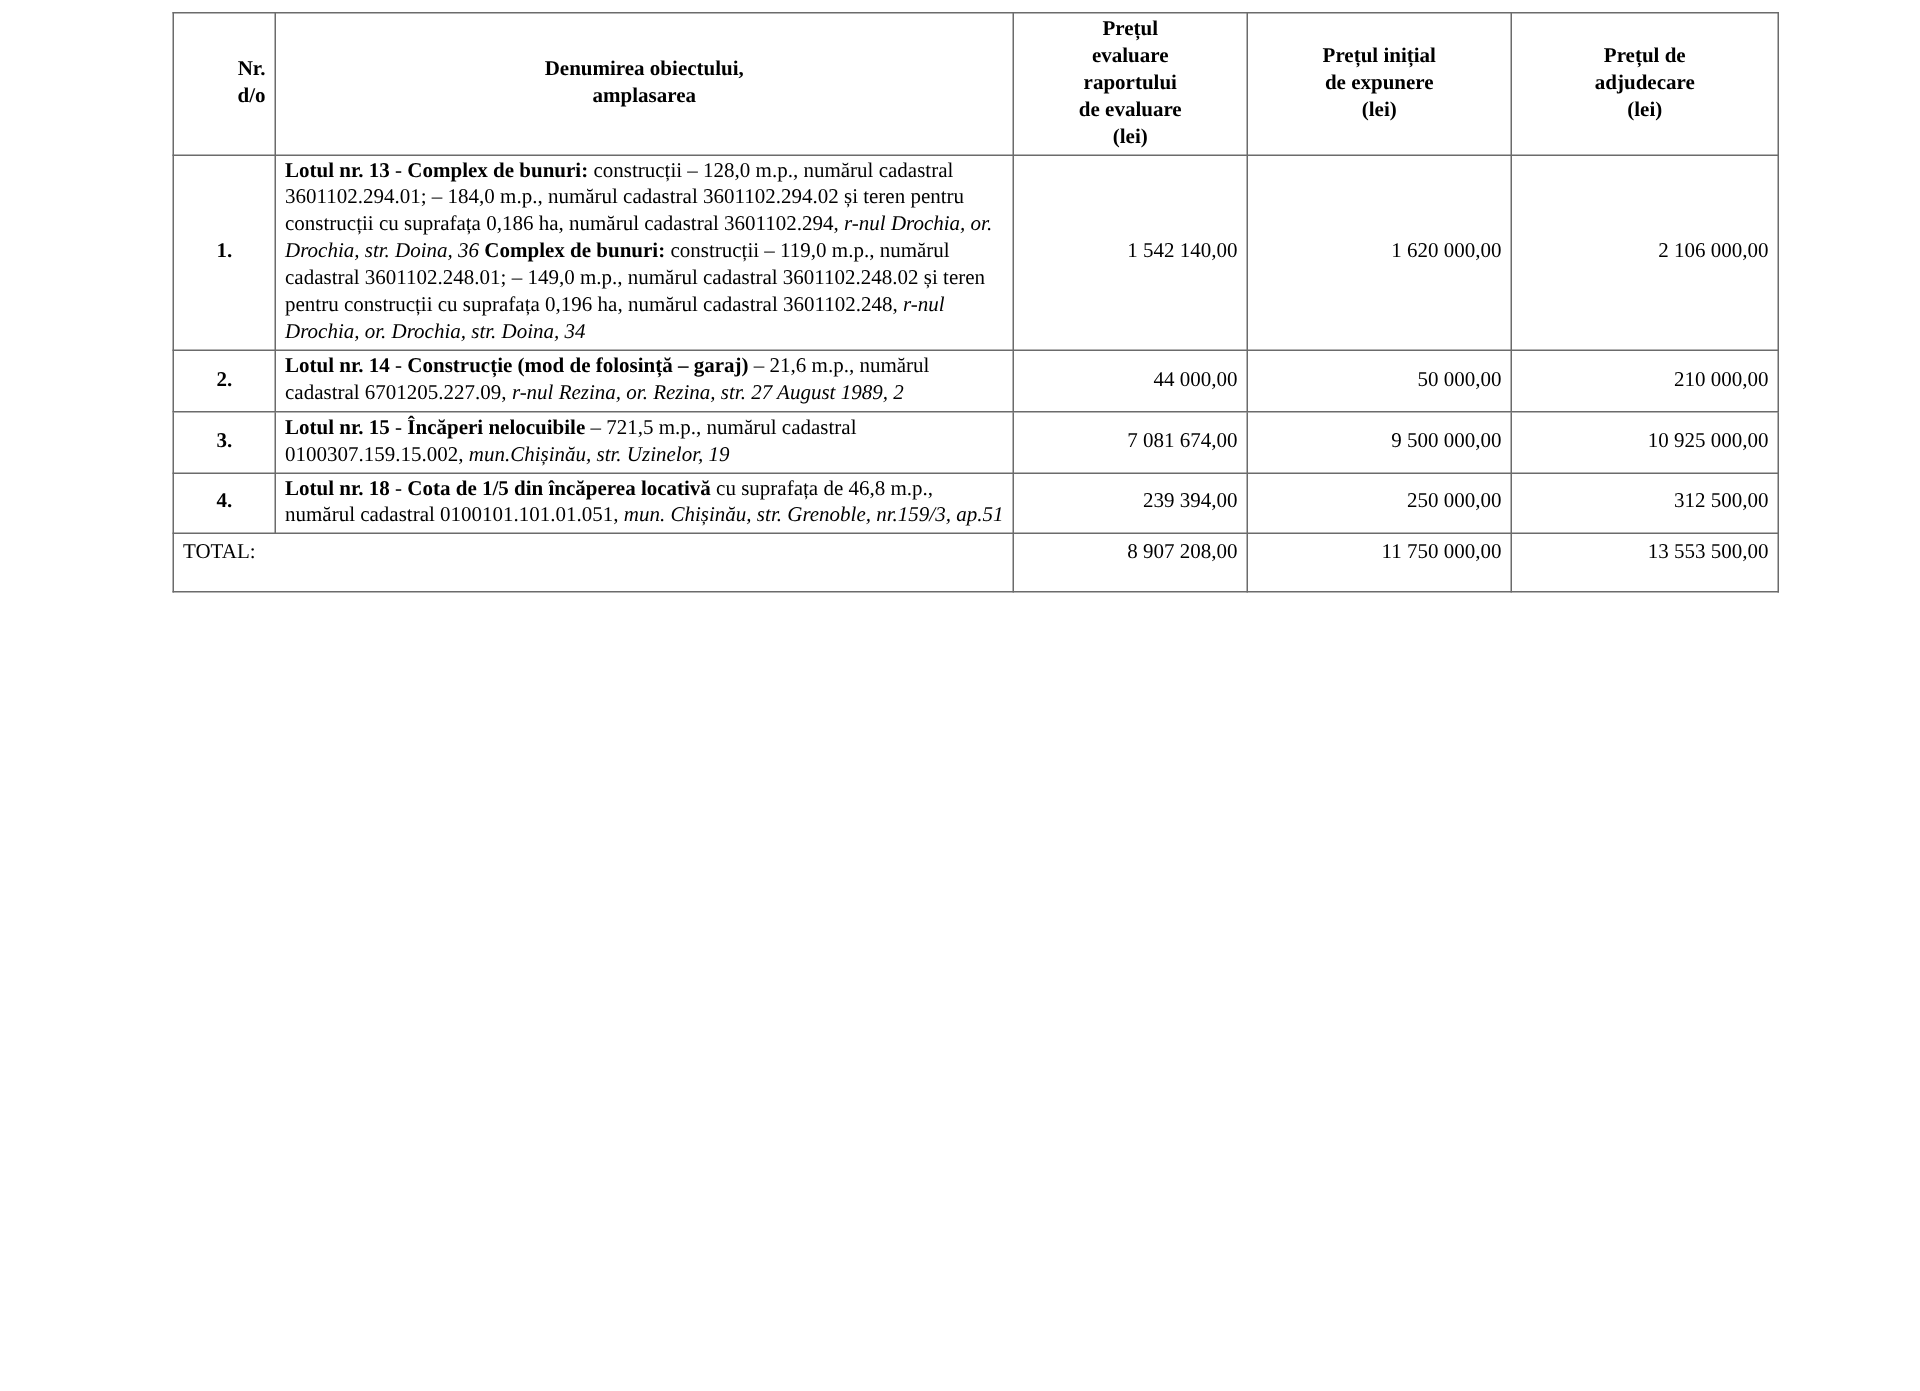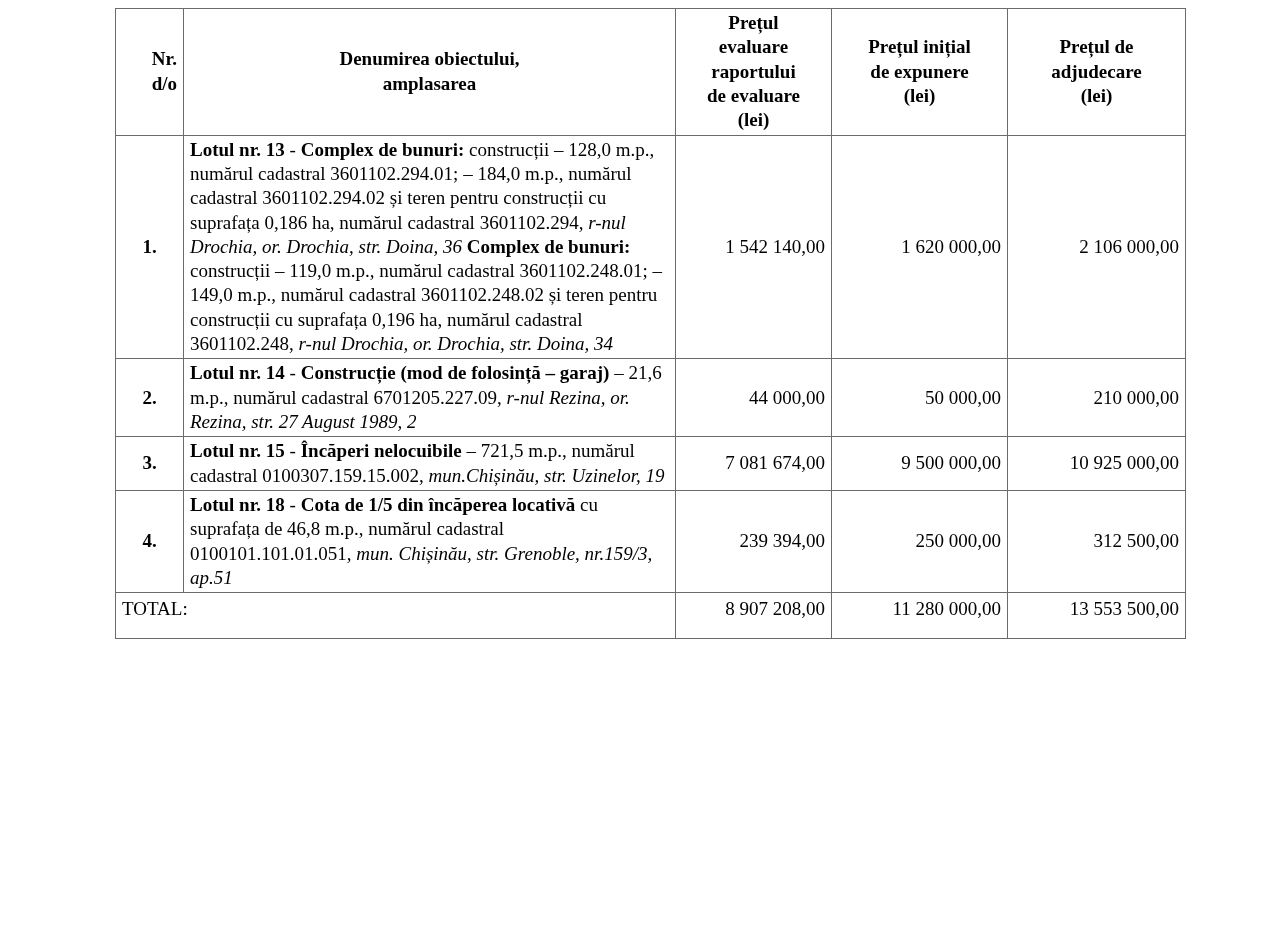--- a/index.html
+++ b/index.html
@@ -24,21 +24,21 @@
   table.doc-table {
     border-collapse: collapse;
     width: 1055px;
     table-layout: fixed;
   }
   table.doc-table td,
   table.doc-table th {
     border: 1px solid #6b6b6b;
     vertical-align: middle;
     padding: 2px 6px;
-    font-size: 19px;
+    font-size: 14px;
     line-height: 1.28;
   }
   
   col.c-nr      { width: 68px; }
   col.c-obj     { width: 492px; }
   col.c-eval    { width: 156px; }
   col.c-init    { width: 176px; }
   col.c-final   { width: 178px; }
 
   thead th {
@@ -152,18 +152,18 @@
       <tr>
         <td class="nr">4.</td>
         <td class="obj"><span class="b">Lotul nr. 18</span><span> - </span><span class="b">Cota de 1/5 din încăperea locativă</span><span> cu suprafața de 46,8 m.p., numărul cadastral 0100101.101.01.051,</span><span class="i"> mun. Chișinău, str. Grenoble, nr.159/3, ap.51</span></td>
         <td class="num">239 394,00</td>
         <td class="num">250 000,00</td>
         <td class="num">312 500,00</td>
       </tr>
       <tr class="total">
         <td class="total-label" colspan="2">TOTAL:</td>
         <td class="num">8 907 208,00</td>
-        <td class="num">11 280 000,00</td>
+        <td class="num">11 750 000,00</td>
         <td class="num">13 553 500,00</td>
       </tr>
     </tbody>
   </table>
 </div>
 
 </body></html>

